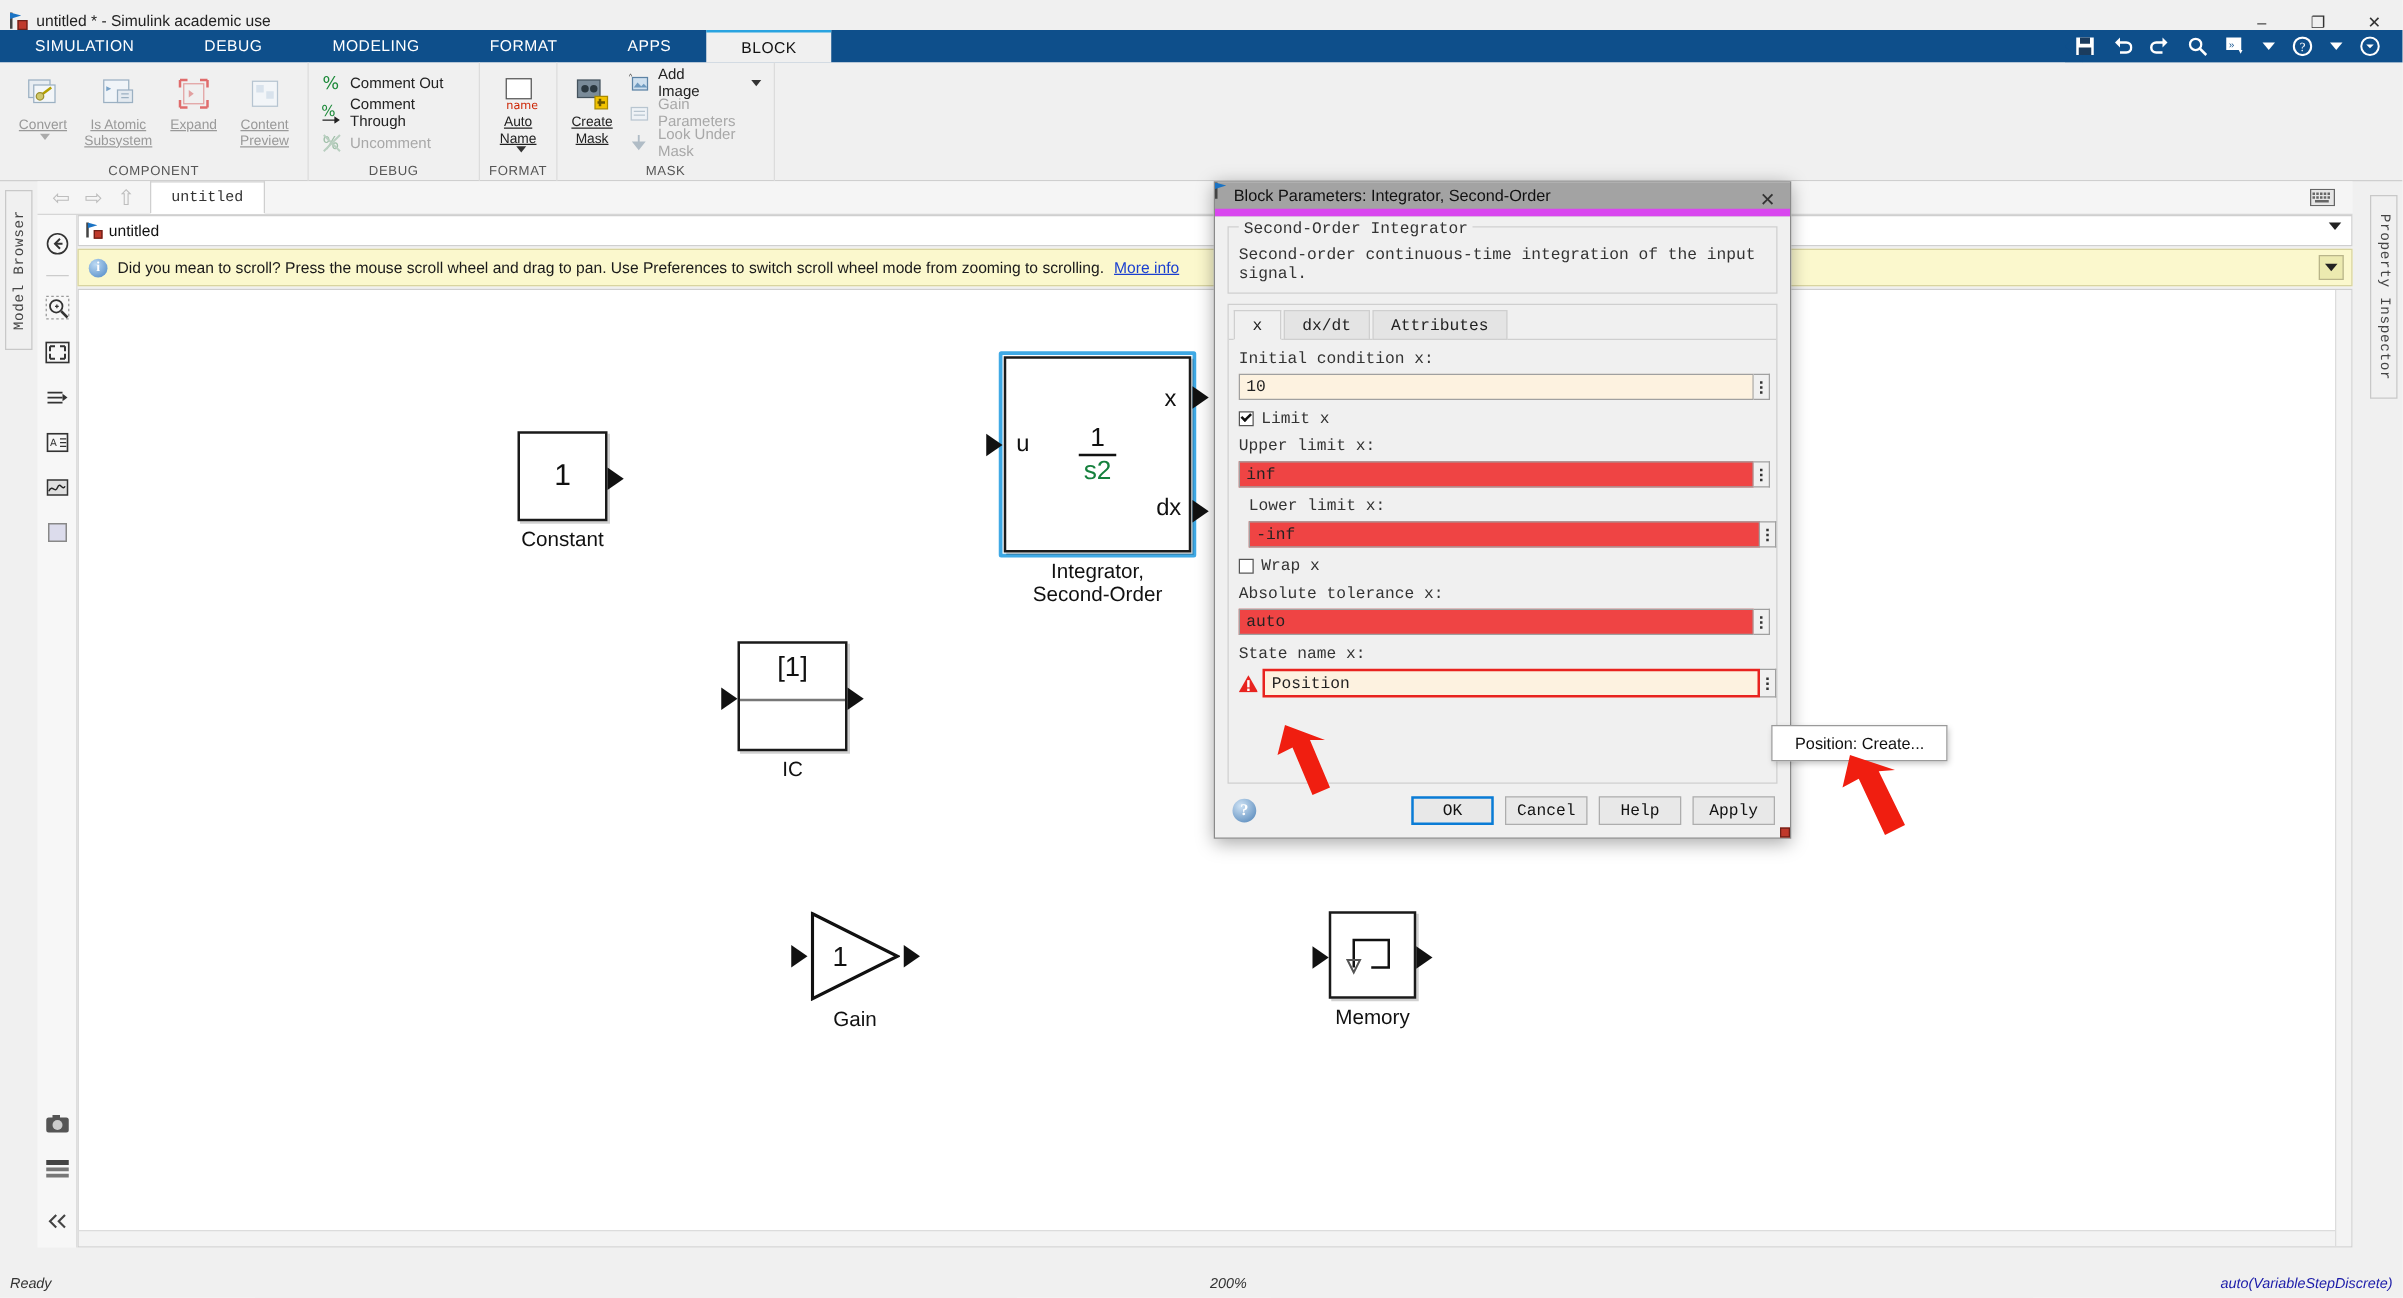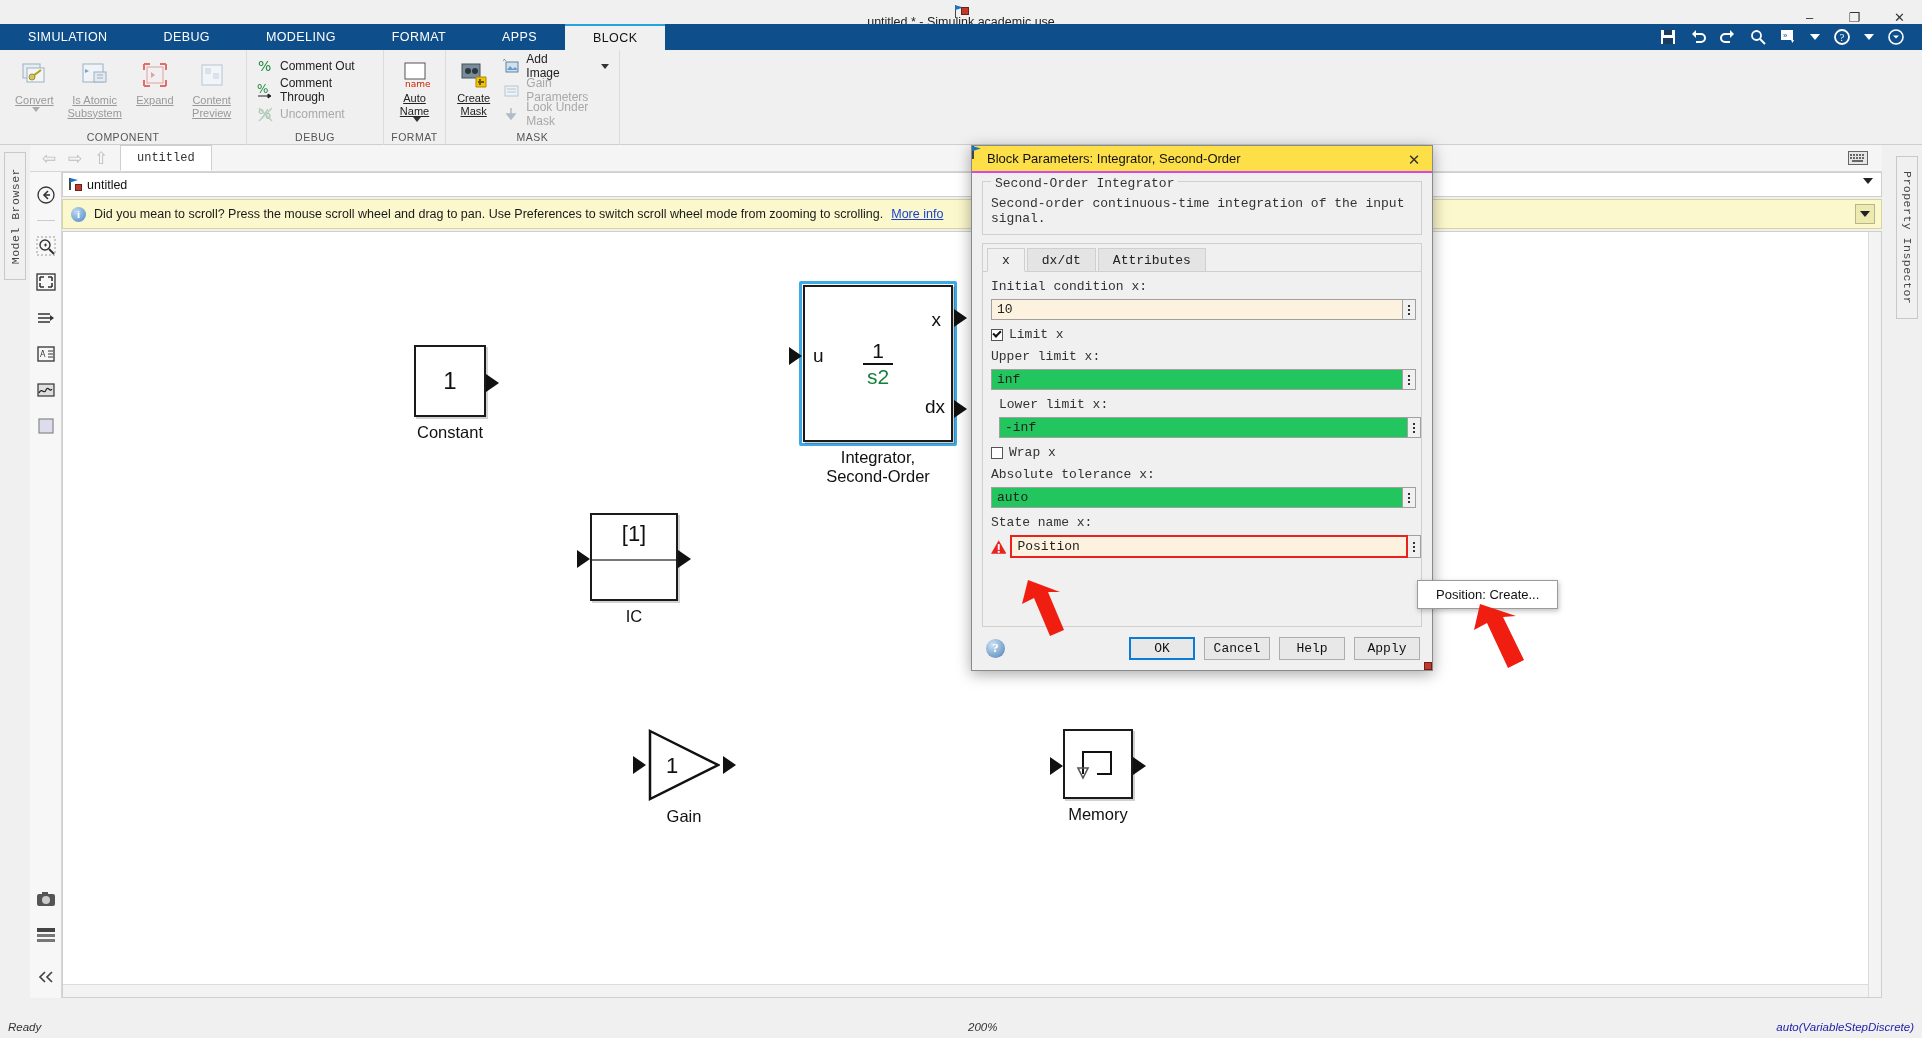--- a/index.html
+++ b/index.html
@@ -2,21 +2,21 @@
 <html><head>
 <meta charset="utf-8">
 <style>
   * { box-sizing: border-box; margin:0; padding:0; }
   html,body { width:1922px; height:1038px; overflow:hidden; background:#f0f0f0;
     font-family:"Liberation Sans", sans-serif; }
   #app { position:relative; width:1922px; height:1038px; }
 
   
   .titlebar { position:absolute; top:5px; left:0; width:1922px; height:24px;
-    background:#f0f0f0; display:flex; align-items:center;flex-direction:column; }
+    background:#f0f0f0; display:flex; align-items:center; }
   .titlebar .tb-icon { width:14px; height:14px; margin:0 7px 0 8px; position:relative; }
   .tb-icon .flag { position:absolute; left:0; top:0; width:9px; height:7px; background:#1a73c4;
      clip-path:polygon(0 0,100% 35%,0 75%); }
   .tb-icon .stem { position:absolute; left:0; top:0; width:1.5px; height:13px; background:#444; }
   .tb-icon .sq { position:absolute; right:0; bottom:0; width:8px; height:8px;
      background:#c0392b; border:1px solid #6d2018; }
   .titlebar .tb-title { font-size:12.5px; color:#222; }
   .win-btns { position:absolute; right:0; top:0; height:24px; display:flex; }
   .win-btn { width:45px; height:24px; display:flex; align-items:center; justify-content:center;
      font-size:13px; color:#333; }
@@ -107,41 +107,41 @@
   .blk .cap { text-align:center; font-size:16.5px; color:#111; margin-top:6px; line-height:19px; }
   .port-out { position:absolute; width:0;height:0; border-top:9px solid transparent;
      border-bottom:9px solid transparent; border-left:13px solid #111; }
   .port-in { position:absolute; width:0;height:0; border-top:9px solid transparent;
      border-bottom:9px solid transparent; border-left:13px solid #111; }
   .sel-glow { position:absolute; border:3px solid #3fa9e5; border-radius:2px; }
 
   
   .dlg { position:absolute; background:#f0f0f0; border:1px solid #8a8a8a;
      box-shadow:0 3px 14px rgba(0,0,0,.35); }
-  .dlg-title { height:27px; background:#fde047; border-bottom:2px solid #d946ef; display:flex;
+  .dlg-title { height:27px; background:#a3a3a3; border-bottom:6px solid #d946ef; display:flex;
      align-items:center; padding-left:8px; }
   .dlg-title .t { font-size:13px; color:#111; margin-left:7px; }
   .dlg-x { position:absolute; right:0; top:0; width:36px; height:27px; display:flex;
      align-items:center; justify-content:center; font-size:15px; color:#333; }
   .dlg-desc { margin:8px 10px 0; border:1px solid #cfcfcf; background:#f0f0f0; padding:4px 8px 8px; }
   .dlg-legend { font-size:13px; color:#333; font-family:"Liberation Mono", monospace;
      background:#f0f0f0; position:relative; top:-13px; display:inline-block; padding:0 4px; }
   .dlg-desc-txt { font-size:13px; color:#333; font-family:"Liberation Mono", monospace;
      margin-top:-8px; }
   .dlg-body { margin:8px 10px 0; background:#f0f0f0; border:1px solid #cfcfcf;
      height:384px; position:relative; }
   .tabs { display:flex; height:24px; margin:4px 0 0 4px; }
   .tab { padding:0 14px; height:24px; display:flex; align-items:center; font-size:13px;
      font-family:"Liberation Mono", monospace; color:#222; border:1px solid #cfcfcf;
      background:#e4e4e4; margin-right:2px; }
   .tab.active { background:#f0f0f0; border-bottom-color:#f0f0f0; }
   .tabs-rule { height:1px; background:#cfcfcf; margin-top:-1px; }
   .fld-label { font-size:13px; color:#333; font-family:"Liberation Mono", monospace; }
   .row { display:flex; align-items:center; margin:7px 0 0 8px; }
-  .inp { height:21px; background:#22c55e; border:1px solid #a0a0a0; font-size:13px;
+  .inp { height:21px; background:#ef4444; border:1px solid #a0a0a0; font-size:13px;
      font-family:"Liberation Mono", monospace; color:#222; padding:0 5px; display:flex;
      align-items:center; }
   .inp.hl { background:#fdf2e0; }
   .inp.err { border:2px solid #e8231f; background:#fdf2e0; }
   .dots { width:13px; height:21px; border:1px solid #a0a0a0; border-left:none; background:#f0f0f0;
      display:flex; align-items:center; justify-content:center; font-size:11px; color:#333;
      letter-spacing:0; line-height:5px; flex-direction:column; }
   .dots i { width:2px;height:2px;background:#333;display:block;margin:1px 0; }
   .sel { height:21px; background:#dedede; border:1px solid #a0a0a0; font-size:13px;
      font-family:"Liberation Mono", monospace; color:#222; padding:0 5px; display:flex;

